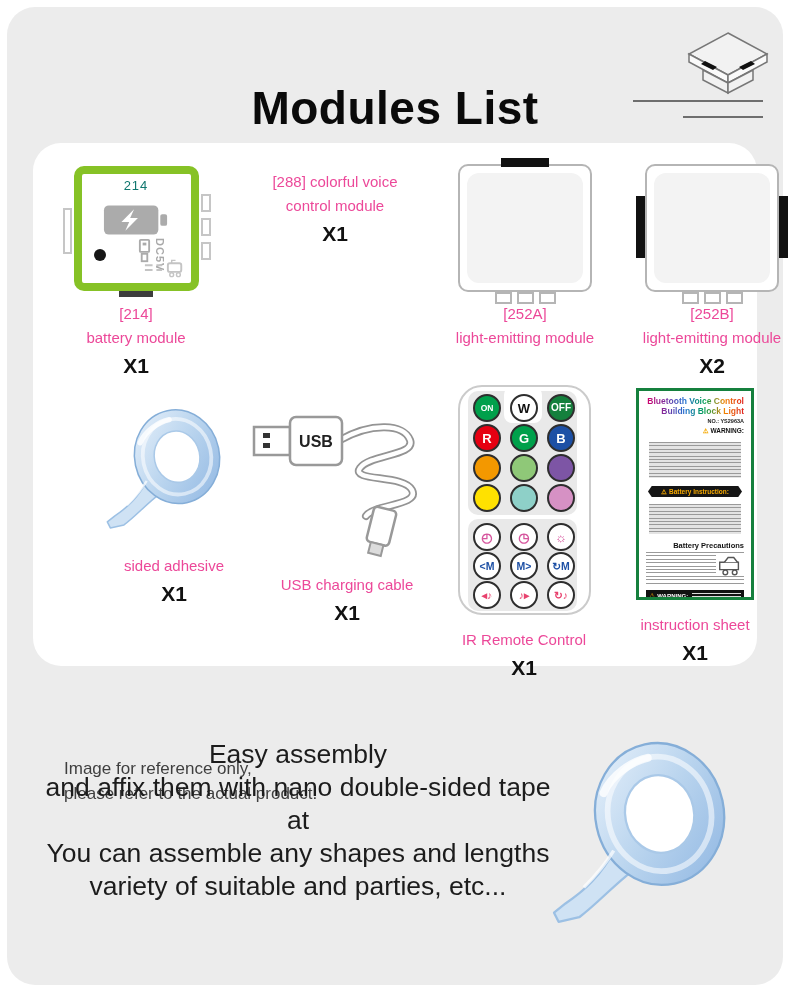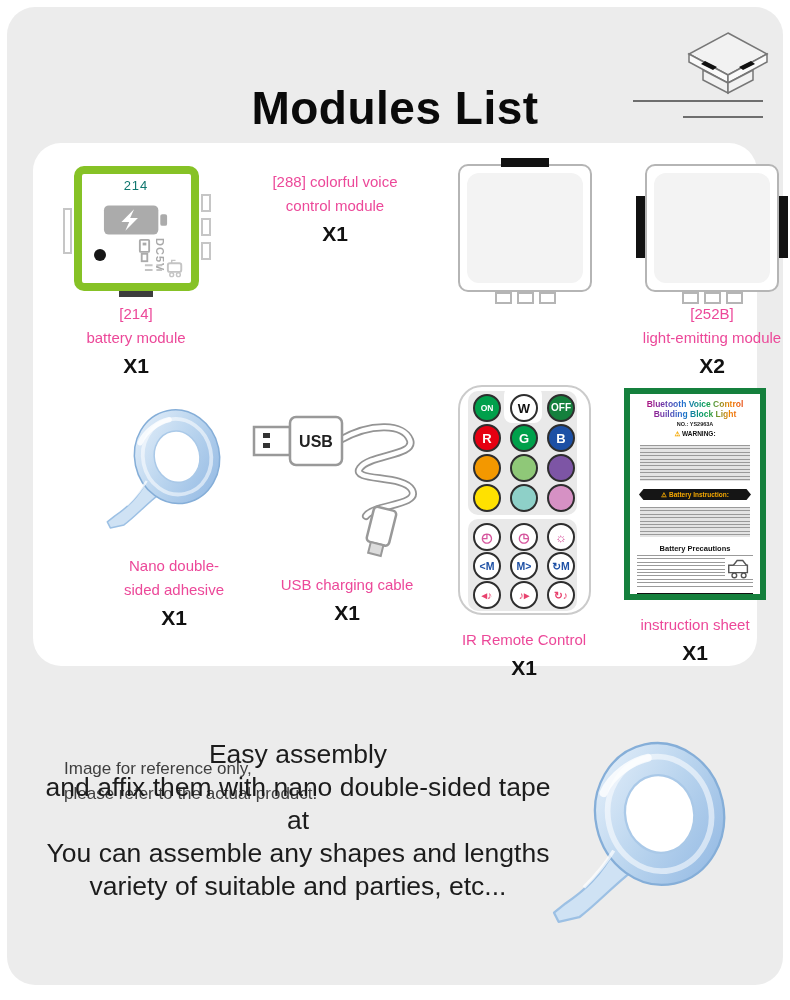--- a/index.html
+++ b/index.html
@@ -39,21 +39,21 @@
   .ltab{width:17px;height:12px;background:#fff;border:2px solid #b5b5b5;box-sizing:border-box;}
 
   
   .remote{position:relative;width:129px;height:226px;background:#fff;border:2px solid #cbcbcb;border-radius:24px;box-sizing:content-box;}
   .rpanel{position:absolute;left:8px;width:109px;background:#e9e9e9;border-radius:10px;}
   .rwhite{position:absolute;left:44px;top:0;width:38px;height:36px;background:#fff;border-radius:8px;}
   .rrow{position:absolute;left:0;width:100%;display:flex;justify-content:center;gap:9px;}
   .rbtn{width:28px;height:28px;border-radius:50%;border:2px solid #2e2e2e;box-sizing:border-box;display:flex;align-items:center;justify-content:center;font-weight:bold;line-height:1;}
 
   
-  .sheet{position:relative;width:142px;height:212px;background:#fff;border:6px solid #15803d;box-sizing:border-box;padding:6px 7px;overflow:hidden;text-align:center;}
+  .sheet{position:relative;width:118px;height:212px;background:#fff;border:3px solid #15803d;box-sizing:border-box;padding:6px 7px;overflow:hidden;text-align:right;}
   .rainbow{font-size:8.5px;font-weight:bold;line-height:9.5px;background-image:linear-gradient(90deg,#d4006a,#7a2ea0,#1d6fd0,#00a050,#f08300,#e02020);-webkit-background-clip:text;background-clip:text;color:transparent;}
   .sheetno{font-size:5.5px;color:#222;font-weight:bold;margin-top:2px;}
   .swarn{margin-top:3px;font-size:6.5px;font-weight:bold;color:#111;}
   .wtri{color:#f5a800;}
   .flbox{background-color:#e4e4e4;border-radius:3px;margin-top:3px;background-image:repeating-linear-gradient(to bottom,#9a9a9a 0,#9a9a9a 1px,transparent 1px,transparent 3.4px);background-origin:content-box;background-clip:content-box;padding:4px 3px;box-sizing:border-box;}
   .ribbon{margin:4px 2px 0 2px;height:11px;background:#151515;color:#f5a800;font-size:6.5px;font-weight:bold;display:flex;align-items:center;justify-content:center;gap:2px;clip-path:polygon(4% 0,96% 0,100% 50%,96% 100%,4% 100%,0 50%);}
   .sprec{margin-top:3px;font-size:7.5px;font-weight:bold;color:#111;}
   .fwbox{position:relative;margin-top:2px;height:34px;background-image:repeating-linear-gradient(to bottom,#9a9a9a 0,#9a9a9a 1px,transparent 1px,transparent 3.4px);}
   .bwarn{margin-top:4px;height:12px;background:#111;display:flex;align-items:center;padding:0 3px;gap:2px;}
   .bwtxt{color:#fff;font-size:6px;font-weight:bold;}
@@ -156,20 +156,24 @@
         <div class="modL">
           <div class="panel"></div>
           <div class="bbar" style="top:-8px;width:48px;height:9px;background:#111;"></div>
           <div class="ltabs">
             <div class="ltab"></div>
               <div class="ltab"></div>
               <div class="ltab"></div>
           </div>
         </div>
       </div>
+      <div class="cap">
+        <div>[252A]</div>
+        <div>light-emitting module</div>
+      </div>
     </div>
 
     <div class="item" style="left:586px;top:19px;width:186px;">
       <div class="fig" style="height:132px;">
         <div class="modL">
           <div class="panel"></div>
           <div style="position:absolute;left:-11px;top:30px;width:9px;height:62px;background:#111;"></div>
           <div style="position:absolute;right:-11px;top:30px;width:9px;height:62px;background:#111;"></div>
           <div class="ltabs">
             <div class="ltab"></div>
@@ -185,21 +189,20 @@
       <div class="qty">X2</div>
     </div>
 
     <div class="item" style="left:26px;top:235px;width:230px;">
       <div class="fig" style="height:168px;">
         <svg width="152" height="144" viewBox="0 0 200 190">
             <use href="#tape-roll"></use>
           </svg>
       </div>
       <div class="cap">
-        <div>Nano double-</div>
         <div>sided adhesive</div>
       </div>
       <div class="qty">X1</div>
     </div>
 
     <div class="item" style="left:214px;top:262px;width:200px;">
       <div class="fig" style="height:160px;">
         <svg width="190" height="150" viewBox="0 0 190 150">
           <path d="M88,30 C120,12 152,14 158,30 C164,46 118,44 108,58 C98,72 152,64 160,80 C168,96 122,94 114,106" stroke="#949494" stroke-width="8" fill="none" stroke-linecap="round"></path>
           <path d="M88,30 C120,12 152,14 158,30 C164,46 118,44 108,58 C98,72 152,64 160,80 C168,96 122,94 114,106" stroke="#ffffff" stroke-width="4.5" fill="none" stroke-linecap="round"></path>

